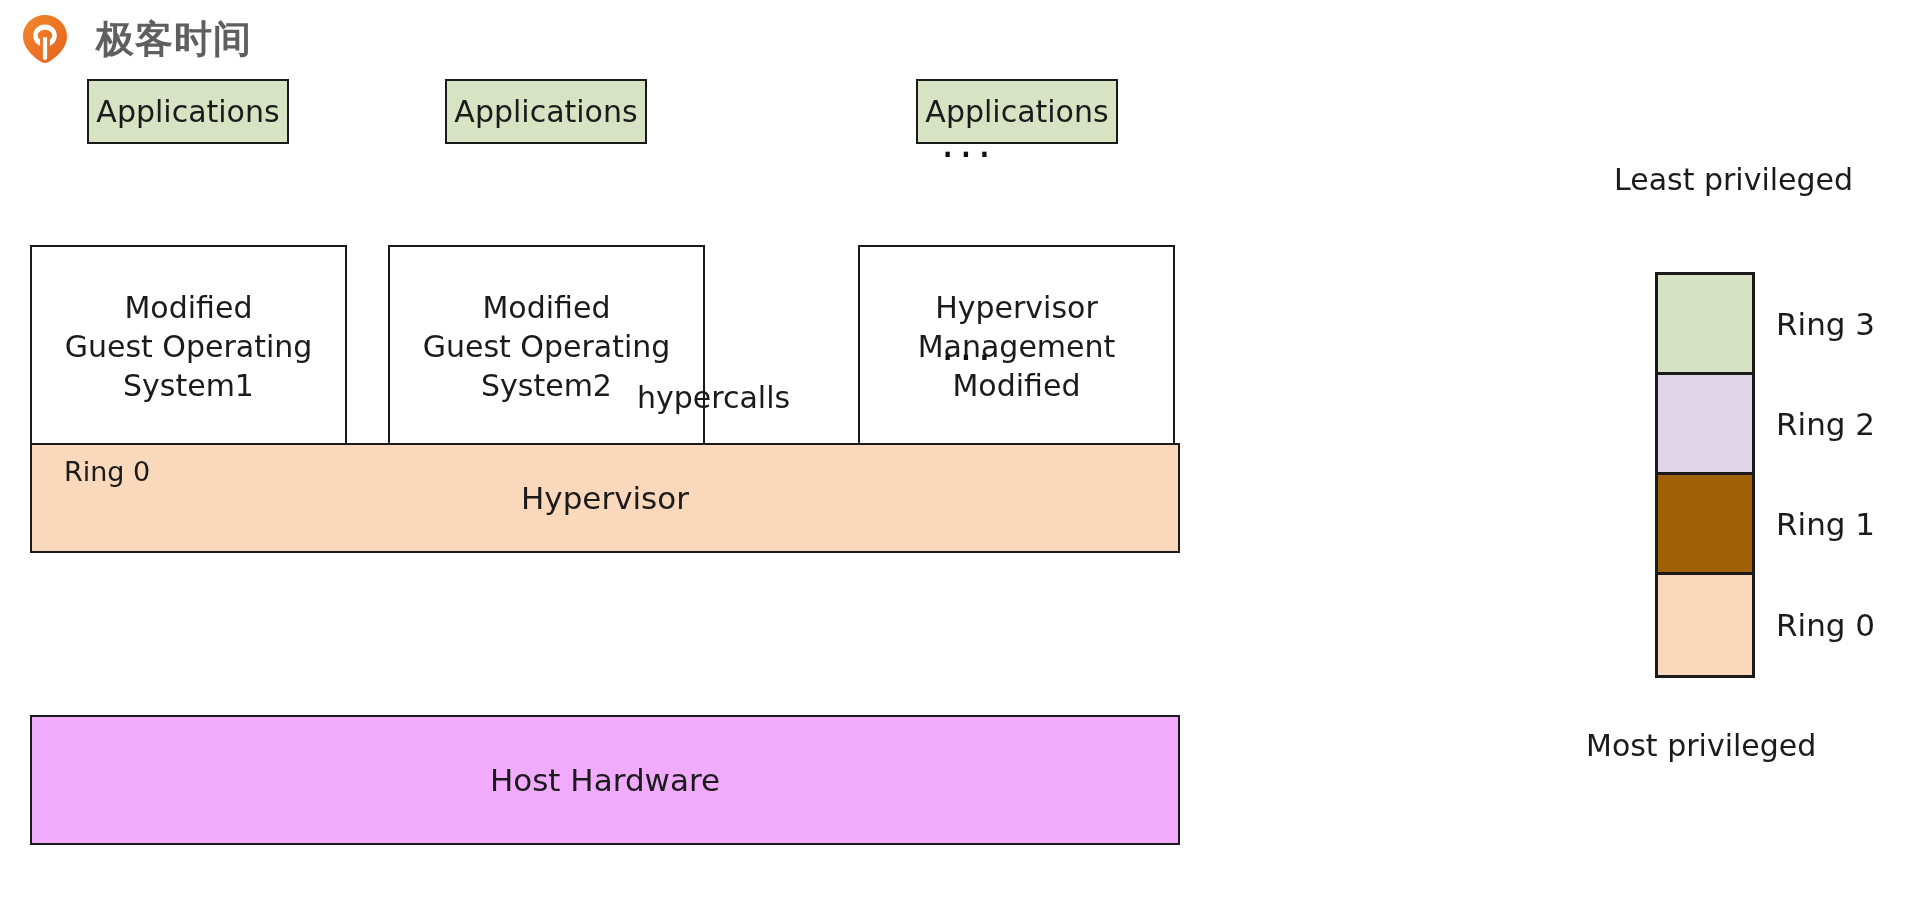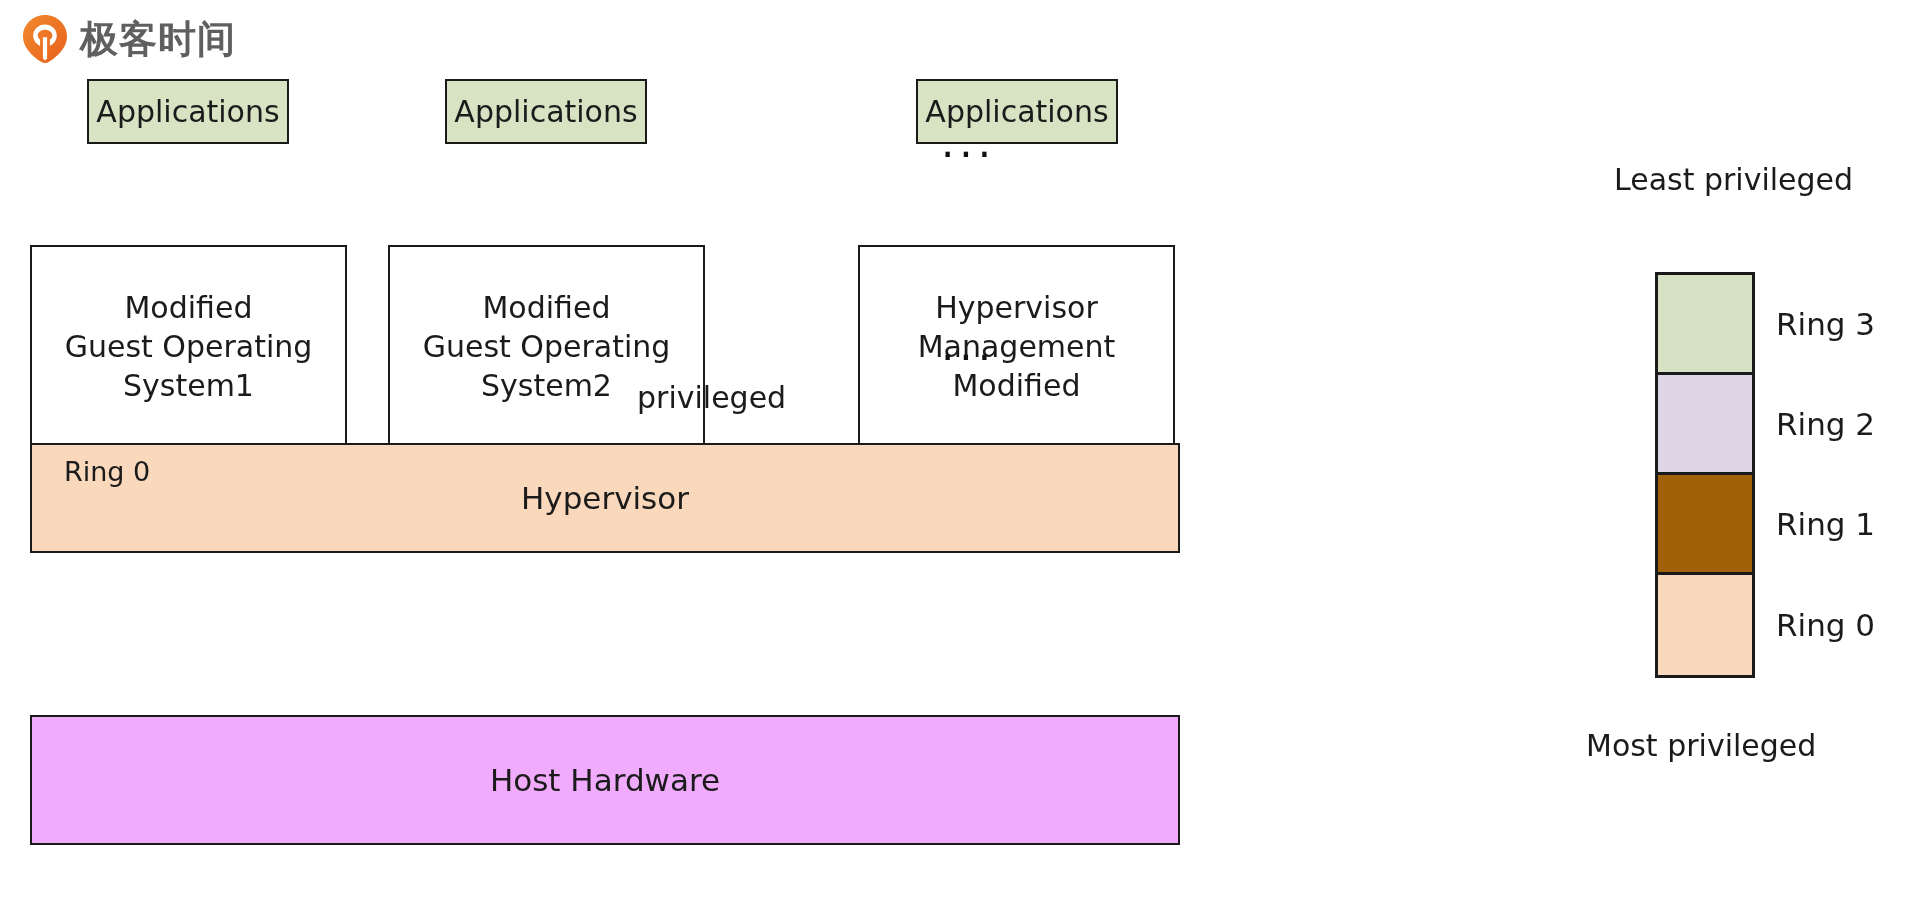--- a/index.html
+++ b/index.html
@@ -16,21 +16,21 @@
     height: 902px;
     background: #ffffff;
   }
 
   
   .logo {
     position: absolute;
     left: 22px; top: 14px;
     display: flex;
     align-items: center;
-    gap: 12px;
+    gap: 28px;
   }
   .logo-mark { width: 46px; height: 50px; display: block; }
   .logo-text {
     font-size: 38px;
     font-weight: 700;
     color: #5f5f5f;
     letter-spacing: 1px;
     line-height: 1;
     white-space: nowrap;
   }
@@ -201,21 +201,21 @@
     </div>
   </div>
 
   <div class="ellipsis ellipsis-mid">...</div>
 
   <div class="arrow">
     <svg width="34" height="98" viewBox="0 0 34 98" xmlns="http://www.w3.org/2000/svg">
       <polygon points="11,0 23,0 23,70 33,70 17,96 1,70 11,70" fill="#dce6f1" stroke="#1a1a1a" stroke-width="2"></polygon>
     </svg>
   </div>
-  <div class="arrow-label">privileged</div>
+  <div class="arrow-label">hypercalls</div>
 
   <div class="box hypervisor-bar">
     <span>Hypervisor</span>
   </div>
   <div class="ring0-tag">Ring 0</div>
 
   <div class="box hardware-bar">
     <span>Host Hardware</span>
   </div>
 

